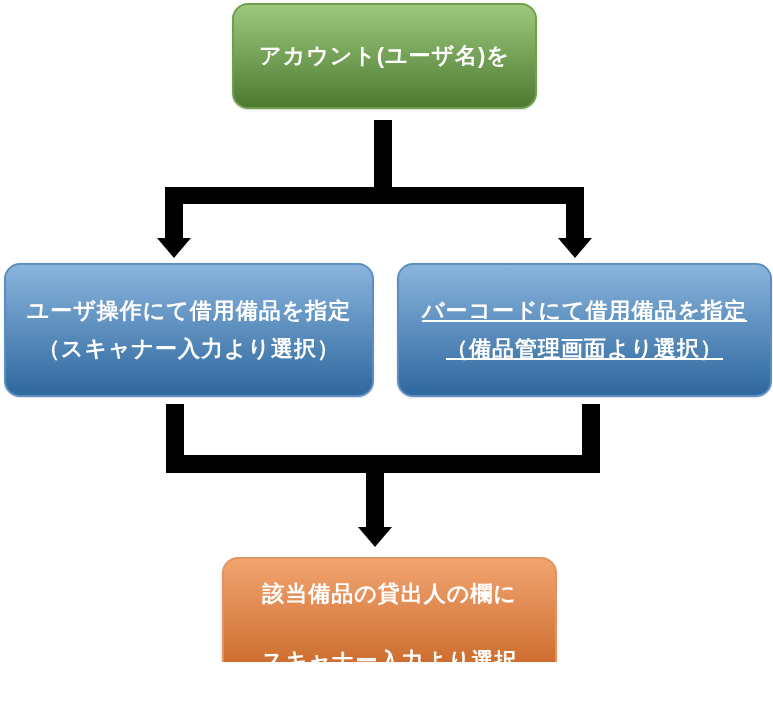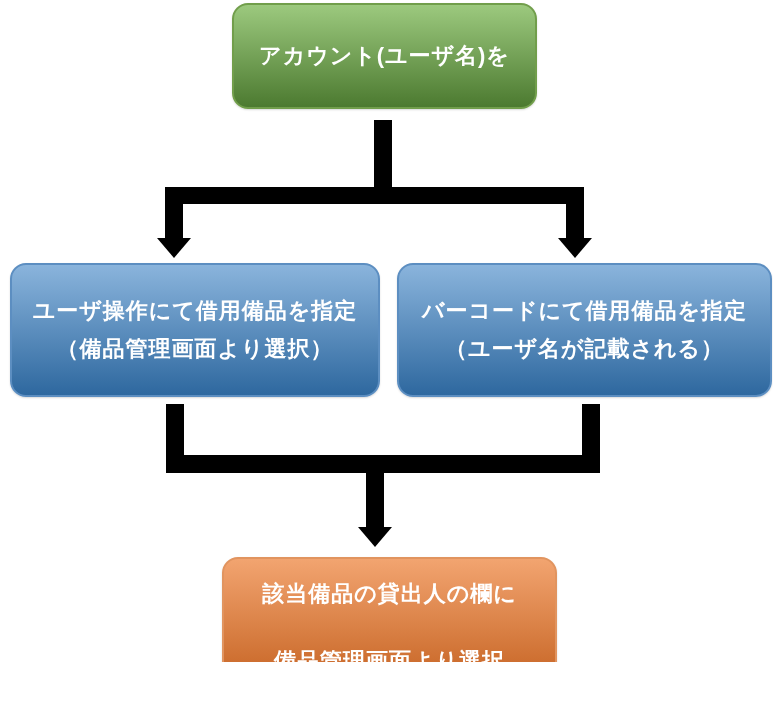--- a/index.html
+++ b/index.html
@@ -28,22 +28,22 @@
     align-items: center;
     justify-content: center;
     text-align: center;
     line-height: 38px;
     letter-spacing: 1px;
     box-shadow: 0 1px 2px rgba(0,0,0,0.15);
   }
   .node span { display: block; white-space: nowrap; }
 
   .node-login   { left: 232px; top: 3px;   width: 305px; height: 106px; }
-  .node-manual  { left: 10px;   top: 263px; width: 370px; height: 134px; }
-  .node-barcode { left: 397px; top: 263px; width: 375px; height: 134px; }
+  .node-manual  { left: 4px;   top: 263px; width: 370px; height: 134px; }
+  .node-barcode { left: 397px; top: 263px; width: 375px; height: 134px; text-decoration: underline; }
   .node-complete{ left: 222px; top: 557px; width: 335px; height: 140px; line-height: 37px; }
 
   .seg { position: absolute; background: #000000; }
 
   
   .seg-top-stem   { left: 374px; top: 120px; width: 18px; height: 68px; }
   .seg-top-hbar   { left: 165px; top: 187px; width: 419px; height: 17px; }
   .seg-tl-leg     { left: 165px; top: 203px; width: 18px; height: 39px; }
   .seg-tr-leg     { left: 566px; top: 203px; width: 18px; height: 39px; }
 
@@ -76,31 +76,31 @@
 
   <div class="seg seg-top-stem" style="background: rgb(0, 0, 0);"></div>
   <div class="seg seg-top-hbar" style="background: rgb(0, 0, 0);"></div>
   <div class="seg seg-tl-leg" style="background: rgb(0, 0, 0);"></div>
   <div class="seg seg-tr-leg" style="background: rgb(0, 0, 0);"></div>
   <div class="arrowhead head-left" style="border-top-color: rgb(0, 0, 0);"></div>
   <div class="arrowhead head-right" style="border-top-color: rgb(0, 0, 0);"></div>
 
   <div class="node node-manual" style="background: linear-gradient(rgb(138, 180, 220), rgb(46, 104, 159)); border-color: rgb(92, 142, 193); color: rgb(255, 255, 255);">
     <span>ユーザ操作にて借用備品を指定</span>
-    <span>（備品管理画面より選択）</span>
+    <span>（スキャナー入力より選択）</span>
   </div>
   <div class="node node-barcode" style="background: linear-gradient(rgb(138, 180, 220), rgb(46, 104, 159)); border-color: rgb(92, 142, 193); color: rgb(255, 255, 255);">
     <span>バーコードにて借用備品を指定</span>
-    <span>（ユーザ名が記載される）</span>
+    <span>（備品管理画面より選択）</span>
   </div>
 
   <div class="seg seg-bl-leg" style="background: rgb(0, 0, 0);"></div>
   <div class="seg seg-br-leg" style="background: rgb(0, 0, 0);"></div>
   <div class="seg seg-bot-hbar" style="background: rgb(0, 0, 0);"></div>
   <div class="seg seg-bot-stem" style="background: rgb(0, 0, 0);"></div>
   <div class="arrowhead head-bottom" style="border-top-color: rgb(0, 0, 0);"></div>
 
   <div class="node node-complete" style="background: linear-gradient(rgb(242, 164, 112), rgb(194, 94, 28)); border-color: rgb(225, 148, 95); color: rgb(255, 255, 255); gap: 30px;">
     <span>該当備品の貸出人の欄に</span>
-    <span>備品管理画面より選択</span>
+    <span>スキャナー入力より選択</span>
   </div>
 
 </div>
 
 </body></html>

